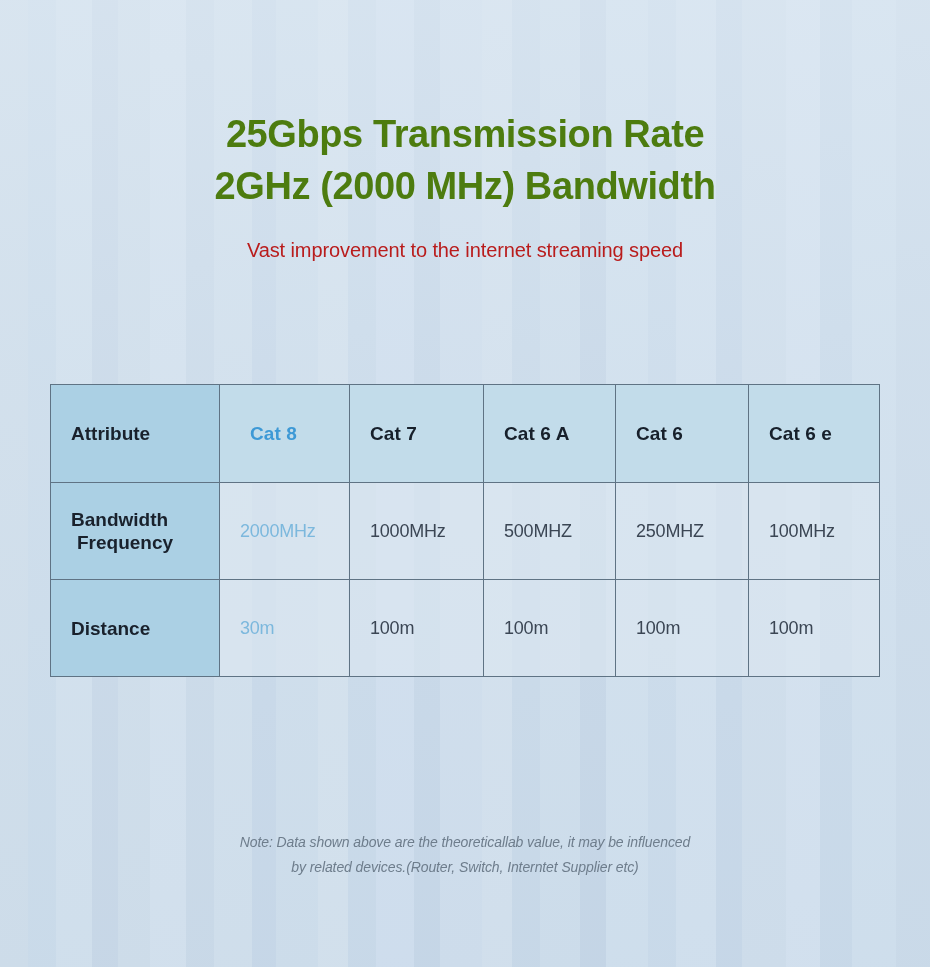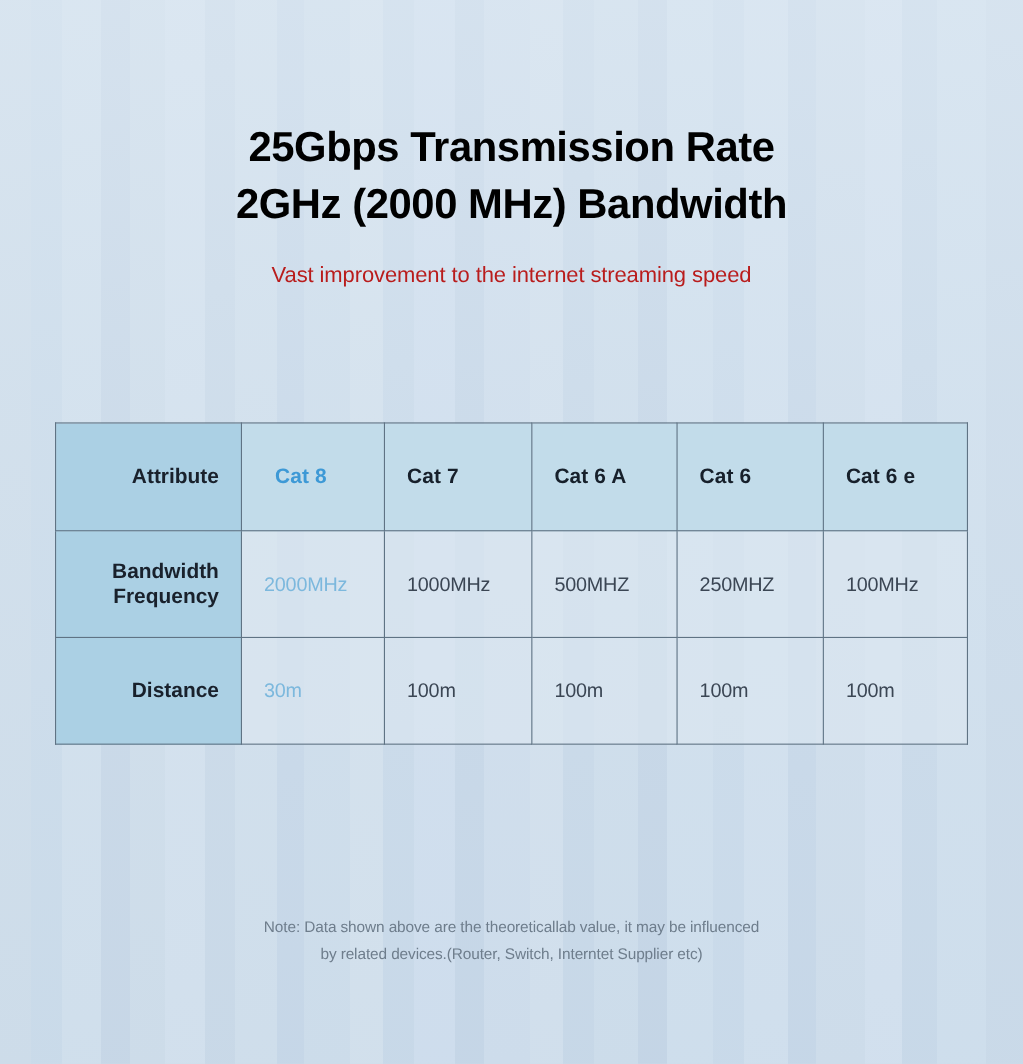--- a/index.html
+++ b/index.html
@@ -68,21 +68,21 @@
   .header-block {
     position: absolute;
     top: 108px;
     left: 0;
     width: 930px;
     text-align: center;
   }
   .title-line {
     font-size: 38px;
     font-weight: 700;
-    color: #000000;
+    color: #4d7c0f;
     letter-spacing: -0.4px;
     line-height: 52px;
     white-space: nowrap;
   }
   .subtitle {
     margin-top: 27px;
     font-size: 20px;
     font-weight: 400;
     color: #b91c1c;
     letter-spacing: -0.1px;
@@ -117,21 +117,20 @@
   thead td { height: 97px; }
   tbody td { height: 96px; }
 
   
   .attr-cell {
     background: #abd0e4;
     color: #19212c;
     font-weight: 700;
     font-size: 19px;
     line-height: 23px;
-    text-align: right;
   }
   .attr-cell .l2 { display: block; }
   .attr-cell .indent { padding-left: 6px; }
 
   
   .head-cell {
     background: #c2dcea;
     color: #17202b;
     font-weight: 700;
     font-size: 19px;
@@ -159,21 +158,21 @@
     position: absolute;
     top: 830px;
     left: 0;
     width: 930px;
     text-align: center;
     font-size: 14px;
     line-height: 25px;
     color: #6e7d8c;
     letter-spacing: -0.1px;
   }
-  .note .nl { display: block; }
+  .note .nl { display: block; font-style: italic; }
 </style>
 </head>
 <body>
 
 <div class="page">
 
   <div class="bg-bands"></div>
   <div class="bg-veil"></div>
 
   <div class="header-block">

